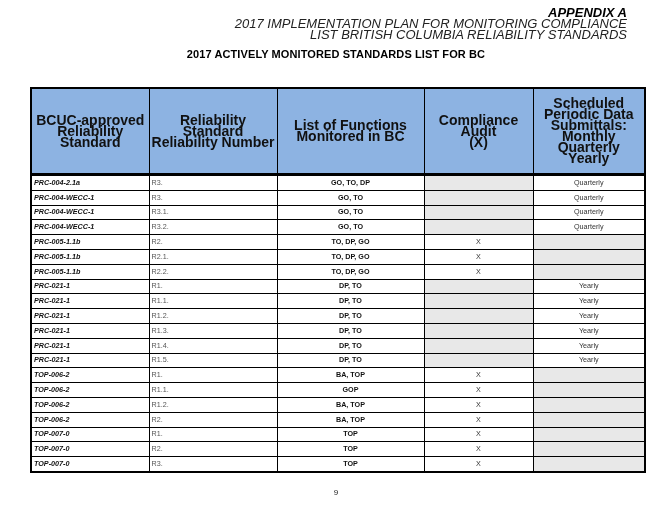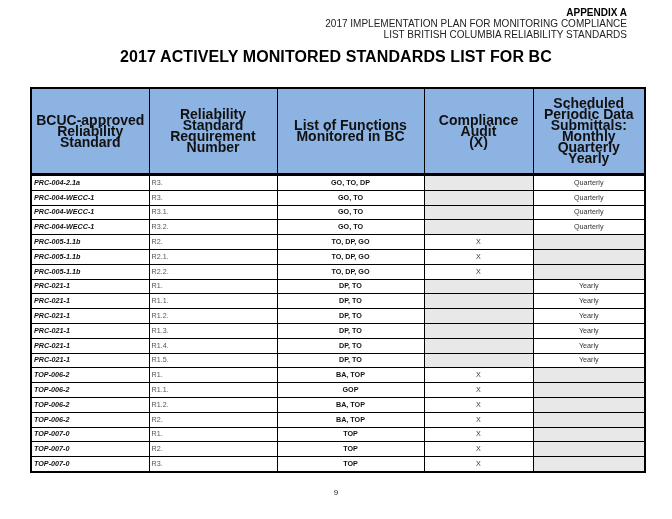--- a/index.html
+++ b/index.html
@@ -2,26 +2,26 @@
 <html><head>
   <meta charset="utf-8">
   <style>
     html, body { margin: 0; padding: 0; background: #ffffff; }
     body {
       width: 672px; height: 519px; position: relative; overflow: hidden;
       font-family: "Liberation Sans", sans-serif; color: #000;
     }
     .hdr-block {
       position: absolute; right: 45px; top: 7px; text-align: right;
-      font-size: 10px; line-height: 11px; color: #222;
+      font-size: 13px; line-height: 11px; color: #222; font-style: italic;
     }
     .hdr-block .appx { font-weight: bold; color: #000; }
     .doc-title {
       position: absolute; left: 0; width: 672px; top: 48px; text-align: center;
-      font-weight: bold; font-size: 16px; color: #000; letter-spacing: 0.1px;
+      font-weight: bold; font-size: 11px; color: #000; letter-spacing: 0.1px;
     }
     table.std {
       position: absolute; left: 30px; top: 87px; width: 614px;
       border-collapse: collapse; table-layout: fixed;
       border: 2px solid #000;
     }
     table.std th {
       background: #8db3e2; font-size: 14px; font-weight: bold; color: #111;
       text-align: center; vertical-align: middle; height: 84px;
       border: 1px solid #000; border-bottom: 3px solid #000;
@@ -64,21 +64,21 @@
   <thead>
     <tr id="thead-row">
         <th style="background: rgb(141, 179, 226);">
           <div>BCUC-approved</div>
           <div>Reliability</div>
           <div>Standard</div>
         </th>
         <th style="background: rgb(141, 179, 226);">
           <div>Reliability</div>
           <div>Standard</div>
-          <div>Requirement Number</div>
+          <div>Reliability Number</div>
         </th>
         <th style="background: rgb(141, 179, 226);">
           <div>List of Functions</div>
           <div>Monitored in BC</div>
         </th>
         <th style="background: rgb(141, 179, 226);">
           <div>Compliance Audit</div>
           <div>(X)</div>
         </th>
         <th style="background: rgb(141, 179, 226);">

